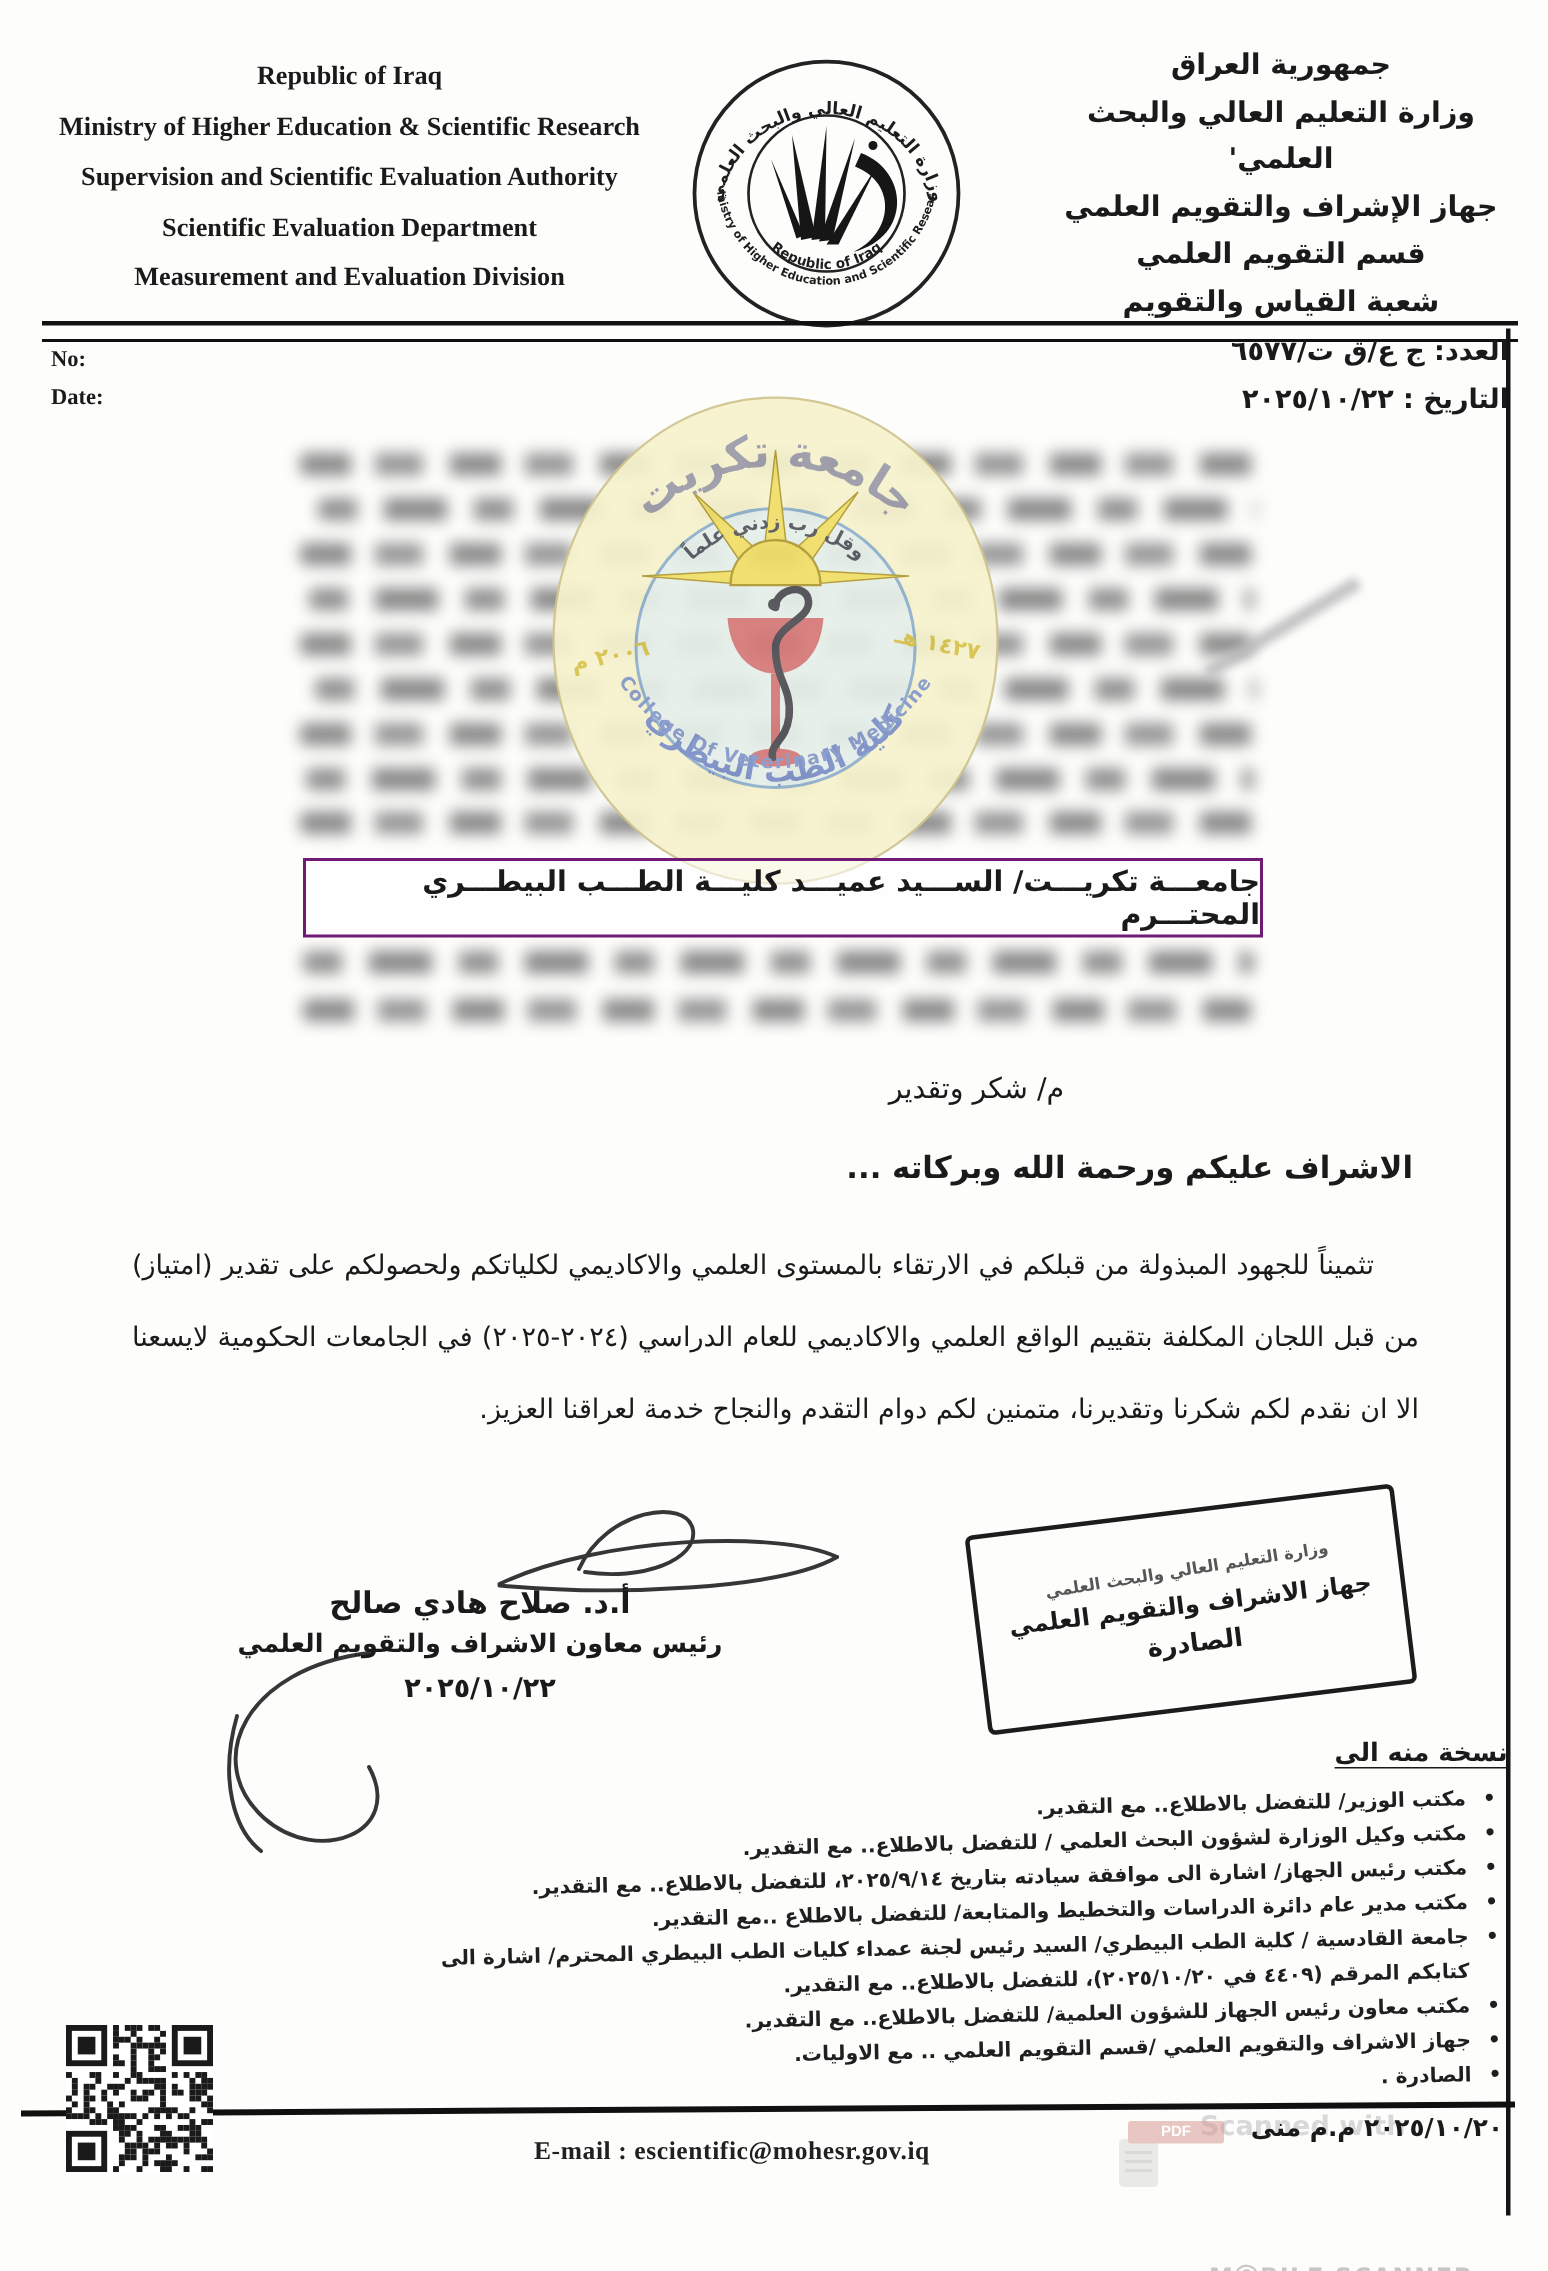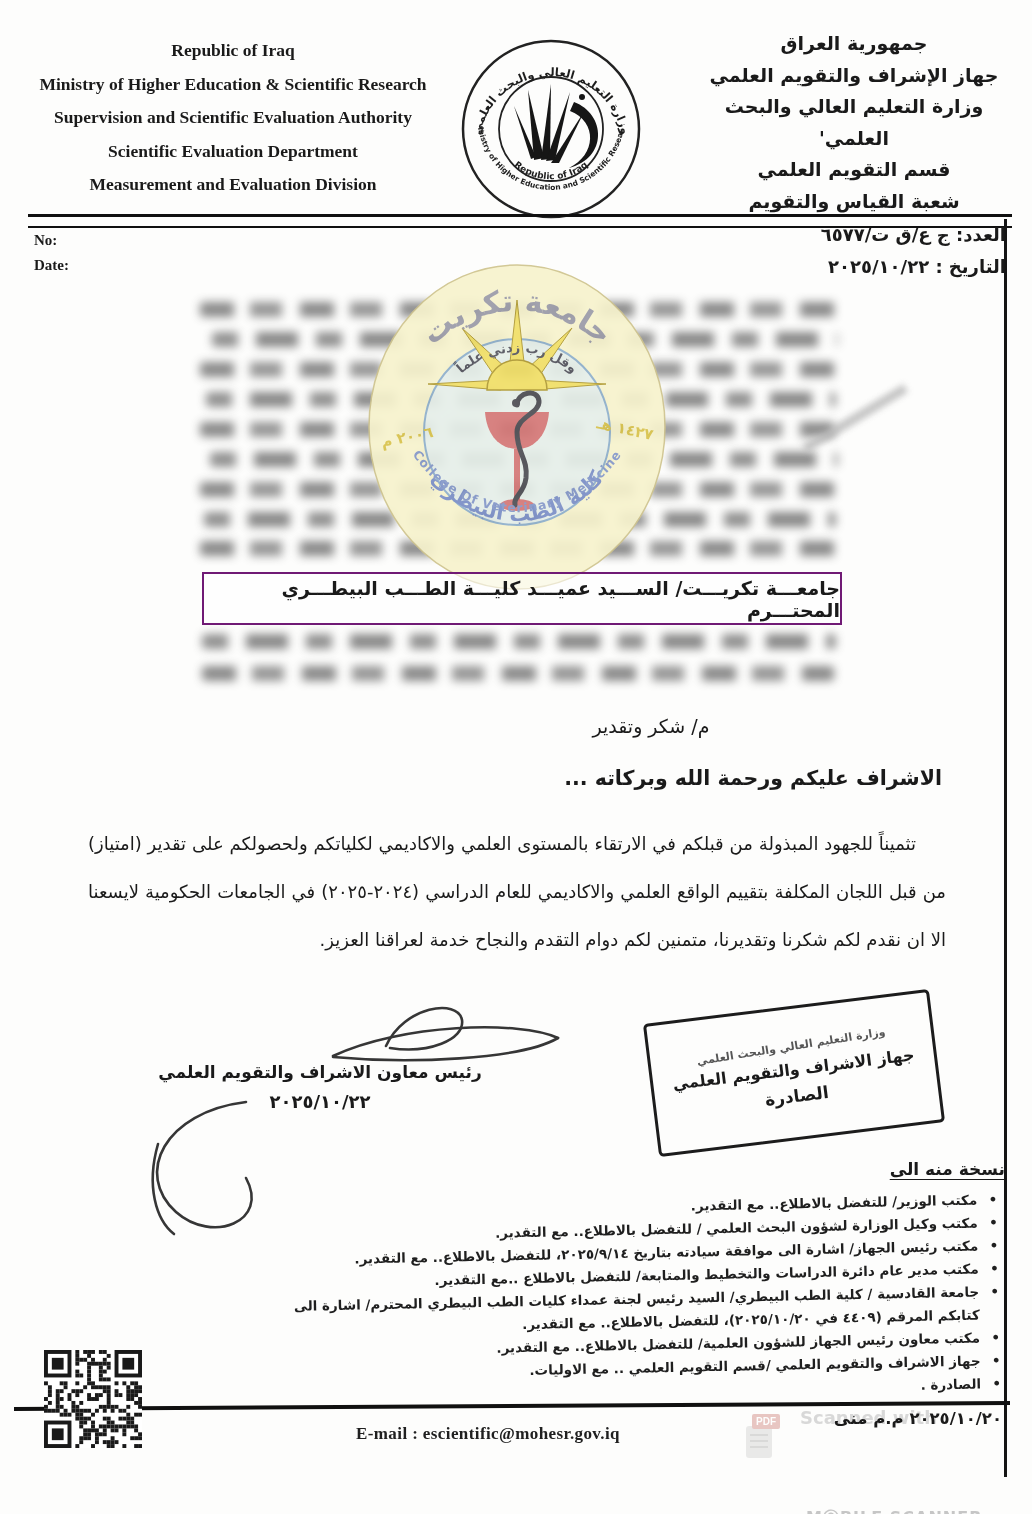--- a/index.html
+++ b/index.html
@@ -62,21 +62,21 @@
 
   
   .email{left:356px;top:1424px;font-weight:bold;font-size:17px;letter-spacing:.4px;color:#202020;text-align:center;}
   .hand-note{left:752px;top:1409px;width:214px;text-align:right;font-weight:bold;font-size:16.5px;padding-left:36px;}
   .scanned-with{left:800px;top:1407px;font-size:18px;color:rgba(185,185,185,.55);font-weight:bold;}
   .mobile-scanner{left:806px;top:1508px;font-size:16px;color:#c6c6c6;font-weight:bold;letter-spacing:1px;}
   .pdficon{left:744px;top:1412px;width:46px;height:50px;opacity:.55;}
   .pdficon .sheet{position:absolute;left:2px;top:14px;width:26px;height:32px;background:#d9d9d9;border-radius:3px;}
   .pdficon .sheet i{position:absolute;left:4px;right:4px;height:2px;background:#bcbcbc;}
   .pdficon .badge{position:absolute;left:8px;top:2px;background:#d89a94;color:#fff;font-size:10px;font-weight:bold;
-    padding:2px 4px;border-radius:2px;font-family:"Liberation Sans",sans-serif;}
+    padding:2px 22px;border-radius:2px;font-family:"Liberation Sans",sans-serif;}
 
   .qr{left:44px;top:1350px;width:98px;height:98px;}
   svg text{font-family:"DejaVu Sans",sans-serif;}
 </style>
 </head>
 <body>
 
 <div class="page">
 
   <div class="abs hdr-en serif">
@@ -110,22 +110,22 @@
     <text font-size="9" font-weight="bold" fill="#1d1d1d">
       <textPath href="#sealBotIn" startOffset="50%" text-anchor="middle">Republic of Iraq</textPath>
     </text>
     <text font-size="7.5" font-weight="bold" fill="#1d1d1d">
       <textPath href="#sealBotOut" startOffset="50%" text-anchor="middle">Ministry of Higher Education and Scientific Research</textPath>
     </text>
   </svg>
 
   <div class="abs hdr-ar ar">
     <div>جمهورية العراق</div>
+    <div>وزارة التعليم العالي والبحث العلمي'</div>
     <div>جهاز الإشراف والتقويم العلمي</div>
-    <div>وزارة التعليم العالي والبحث العلمي'</div>
     <div>قسم التقويم العلمي</div>
     <div>شعبة القياس والتقويم</div>
   </div>
 
   <div class="abs rule-top"></div>
   <div class="abs vline-right"></div>
 
   <div class="abs nodate serif">
     <div>No:</div>
     <div>Date:</div>
@@ -199,20 +199,21 @@
     <g fill="none" stroke="#1b1b1b" stroke-width="2.6" stroke-linecap="round" opacity=".88">
       <path d="M258,52 C276,12 330,4 334,26 C337,46 300,60 262,54"></path>
       <path d="M205,62 C272,30 392,26 430,44"></path>
       <path d="M430,44 C392,66 280,70 205,63"></path>
       <path d="M118,108 C36,118 6,180 48,218 C84,250 142,228 118,184"></path>
       <path d="M30,150 C18,192 28,226 46,240"></path>
     </g>
   </svg>
 
   <div class="abs sig-block ar">
+    <div class="sig-name">أ.د. صلاح هادي صالح</div>
     <div class="sig-title">رئيس معاون الاشراف والتقويم العلمي</div>
     <div class="sig-date">٢٠٢٥/١٠/٢٢</div>
   </div>
 
   <div class="abs stamp">
     <div class="stamp-l1">وزارة التعليم العالي والبحث العلمي</div>
     <div class="stamp-l2">جهاز الاشراف والتقويم العلمي</div>
     <div class="stamp-l3">الصادرة</div>
   </div>
 

